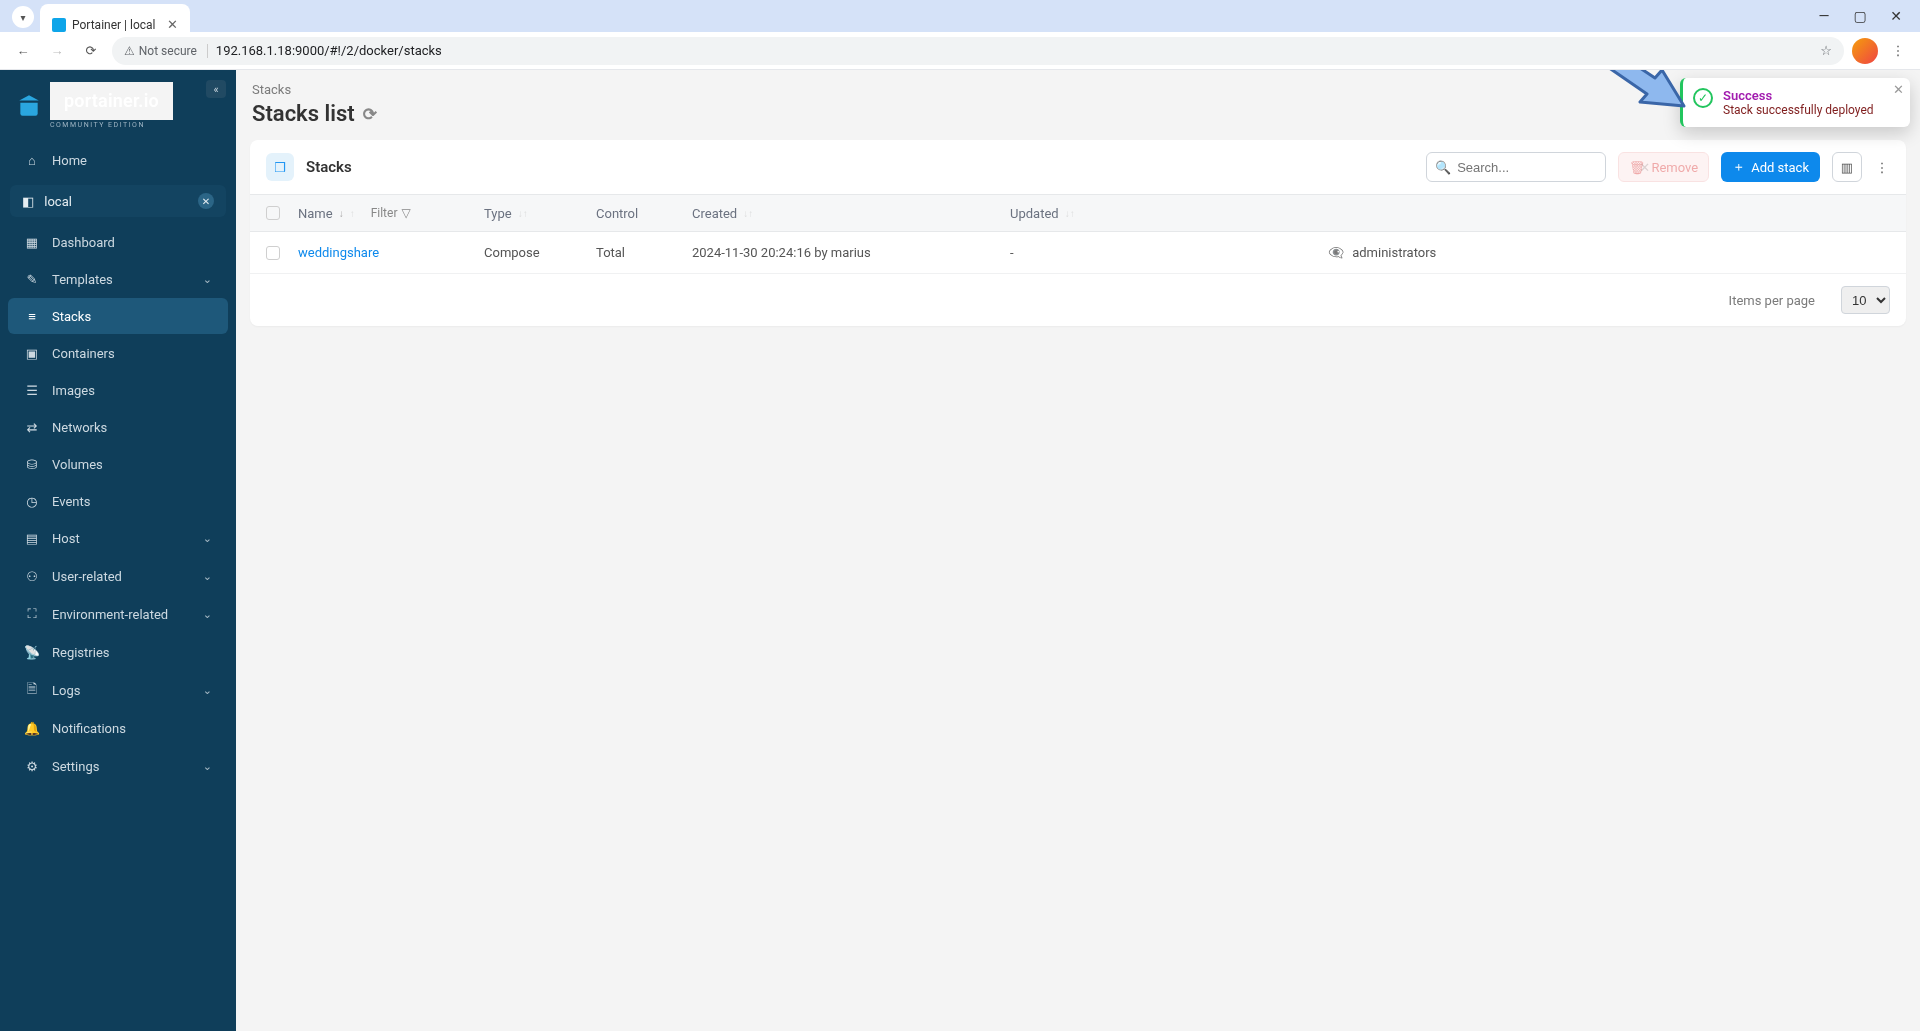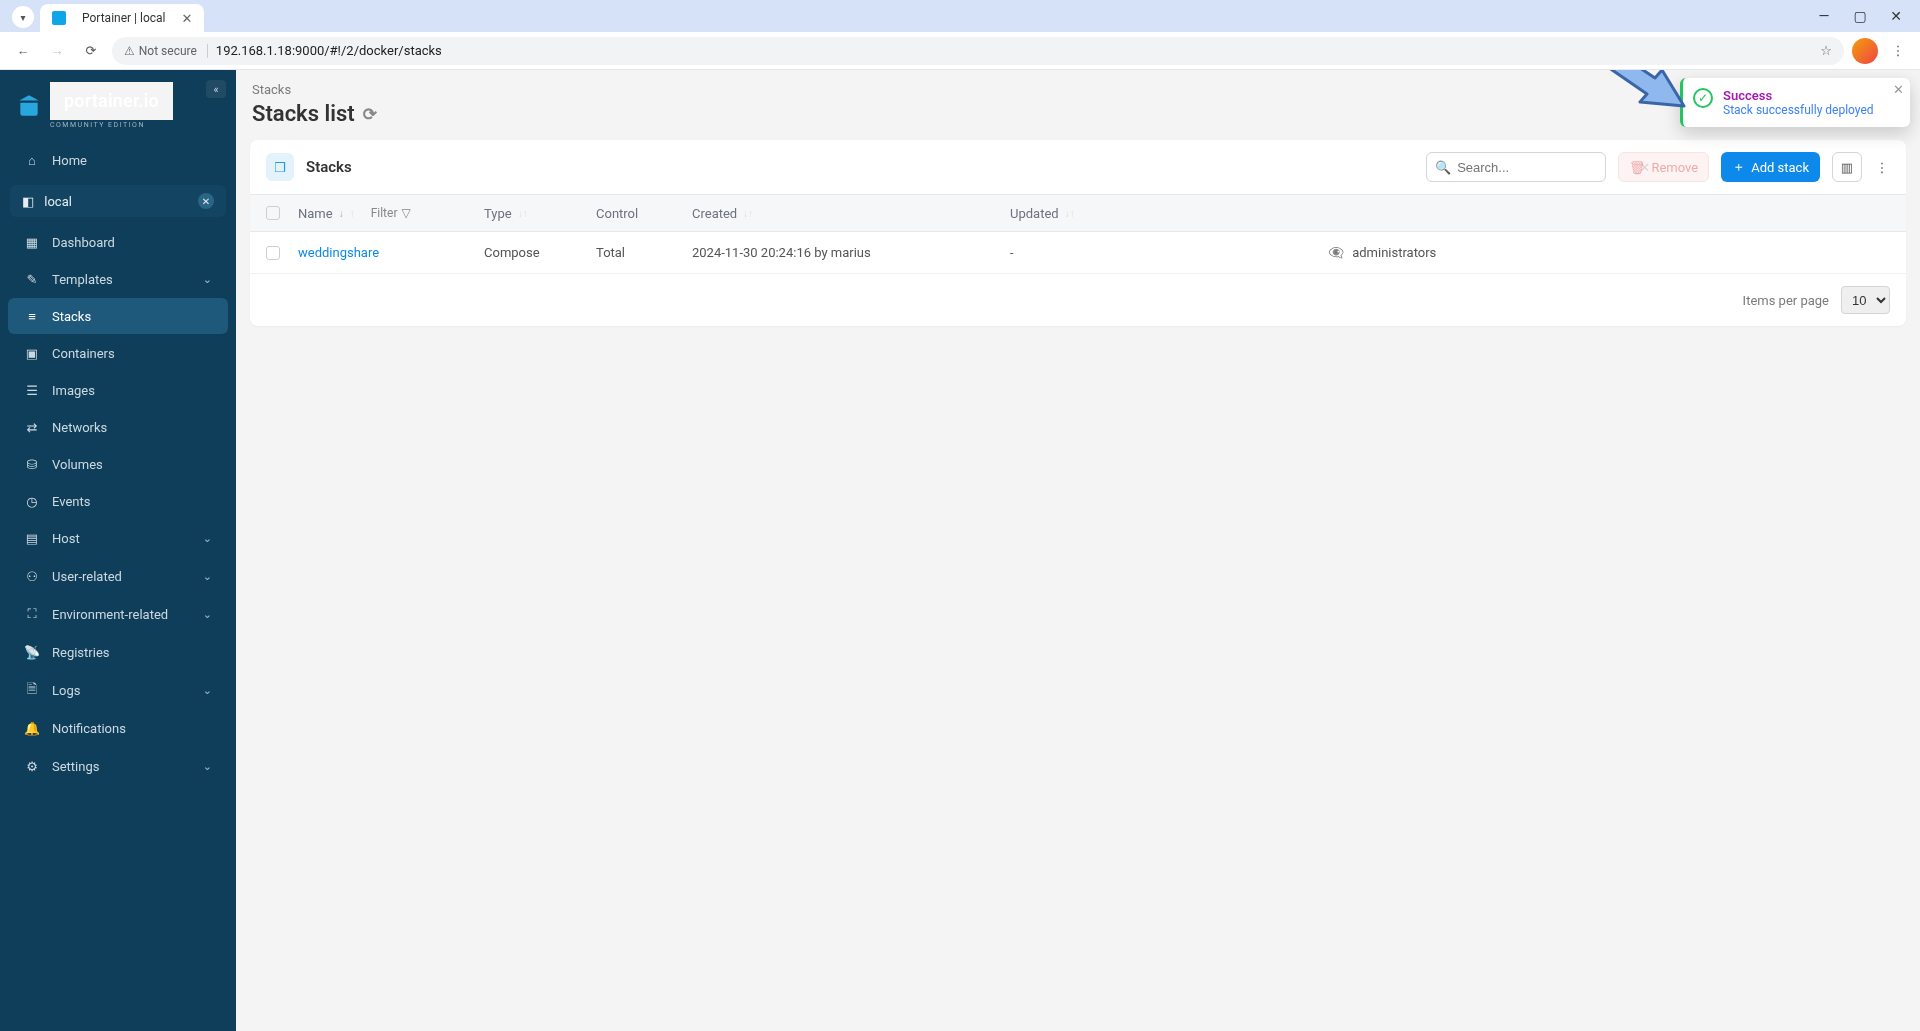--- a/index.html
+++ b/index.html
@@ -2,21 +2,21 @@
 <html><head>
 <meta charset="utf-8">
 <style>
 * { margin: 0; padding: 0; box-sizing: border-box; }
 body { font-family: -apple-system, BlinkMacSystemFont, "Segoe UI", Roboto, Helvetica, Arial, sans-serif; font-size: 13px; color: #333; background: #f4f4f4; overflow: hidden; }
 
 
 .chrome { display: flex; flex-direction: column; height: 100vh; width: 100vw; }
 .tab-strip { height: 32px; display: flex; align-items: flex-end; background: #d5e2f8; padding-left: 6px; }
 .tab-strip .dropdown-btn { width: 22px; height: 22px; border-radius: 50%; background: #fff; display: flex; align-items: center; justify-content: center; margin: 4px 6px; cursor: pointer; font-size: 10px; color: #555;}
-.tab { display: flex; align-items: center; gap: 16px; height: 28px; padding: 0 12px; background: #fff; border-radius: 8px 8px 0 0; font-size: 12px; color: #333; min-width: 150px; cursor: pointer; }
+.tab { display: flex; align-items: flex-end; gap: 6px; height: 28px; padding: 0 12px; background: #fff; border-radius: 8px 8px 0 0; font-size: 12px; color: #333; min-width: 150px; cursor: pointer; }
 .tab .favicon { width: 14px; height: 14px; background: #0ea5e9; border-radius: 2px; display:inline-block;}
 .tab .close { margin-left: auto; font-size: 13px; color: #666; cursor: pointer; }
 .window-controls { margin-left: auto; display: flex; gap: 12px; padding: 0 12px 6px 0; color:#333; }
 .window-controls span { width: 24px; height: 20px; display:flex;align-items:center;justify-content:center;cursor:pointer;font-size:14px;}
 .address-row { height: 38px; background: #fff; display: flex; align-items: center; gap: 8px; padding: 0 10px; border-bottom: 1px solid #e5e7eb;}
 .nav-btn { width: 26px; height: 26px; display:flex;align-items:center;justify-content:center;cursor:pointer; color:#555; border-radius: 50%; }
 .address-bar { flex: 1; height: 28px; border-radius: 14px; background: #f1f3f4; display: flex; align-items: center; padding: 0 12px; gap: 8px; color:#555; font-size: 13px;}
 .address-bar .secure-badge{display:flex;align-items:center;gap:4px;font-size:12px;color:#5f6368;border-right:1px solid #ccc;padding-right:10px;}
 .address-bar .url-text{color:#202124;}
 .address-bar .star{margin-left:auto;color:#5f6368;cursor:pointer;}
@@ -70,29 +70,29 @@
 .col.name{width:186px;text-align:center;}
 .col.type{width:112px;}
 .col.control{width:96px;}
 .col.created{width:318px;}
 .col.updated{width:318px;}
 .col.owner{flex:1;}
 .chkbox{width:14px;height:14px;border:1.5px solid #cfcfcf;border-radius:3px;cursor:pointer;}
 .sort-glyph{font-size:10px;color:#aaa;}
 .filter-link{color:#888;font-size:12px;display:flex;align-items:center;gap:4px;cursor:pointer;margin-left:10px;}
 .link{color:#0d89ec;cursor:pointer;}
-.panel-footer{display:flex;align-items:center;justify-content:flex-end;gap:12px;padding:12px 16px;color:#7b7b7b;font-size:13px;}
+.panel-footer{display:flex;align-items:center;justify-content:flex-end;gap:26px;padding:12px 16px;color:#7b7b7b;font-size:13px;}
 select.pager{height:28px;border:1px solid #d0d5db;border-radius:4px;padding:0 6px;font-size:13px;color:#333;}
 
 
 .toast{position:absolute;right:10px;top:8px;width:230px;background:#fff;border-radius:6px;box-shadow:0 6px 18px rgba(0,0,0,.18);padding:10px 12px 10px 10px;display:flex;gap:10px;border-left:3px solid #22c55e;}
 .toast .icon{width:20px;height:20px;border:2px solid #22c55e;border-radius:50%;display:flex;align-items:center;justify-content:center;color:#22c55e;font-size:12px;}
 .toast .texts{display:flex;flex-direction:column;}
 .toast .title{font-weight:600;font-size:13px;color:#a21caf;}
-.toast .sub{font-size:12px;color:#3b82f6;}
+.toast .sub{font-size:12px;color:#7f1d1d;}
 .toast .close{position:absolute;right:6px;top:4px;color:#999;cursor:pointer;font-size:13px;}
 
 
 .arrow-annot{position:absolute;right:228px;top:-22px;pointer-events:none;}
 .arrow-svg{width:100px;height:80px;}
 </style>
 </head>
 <body>
 
 <div class="chrome">

